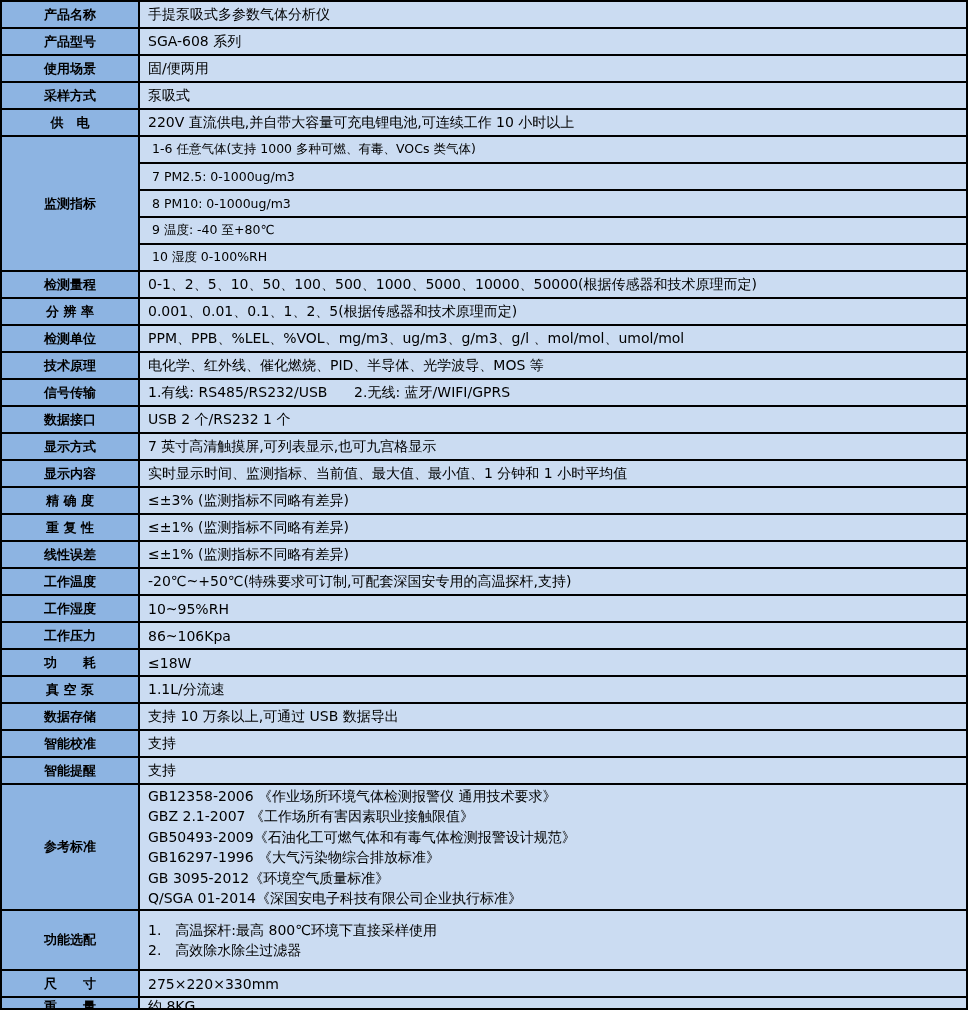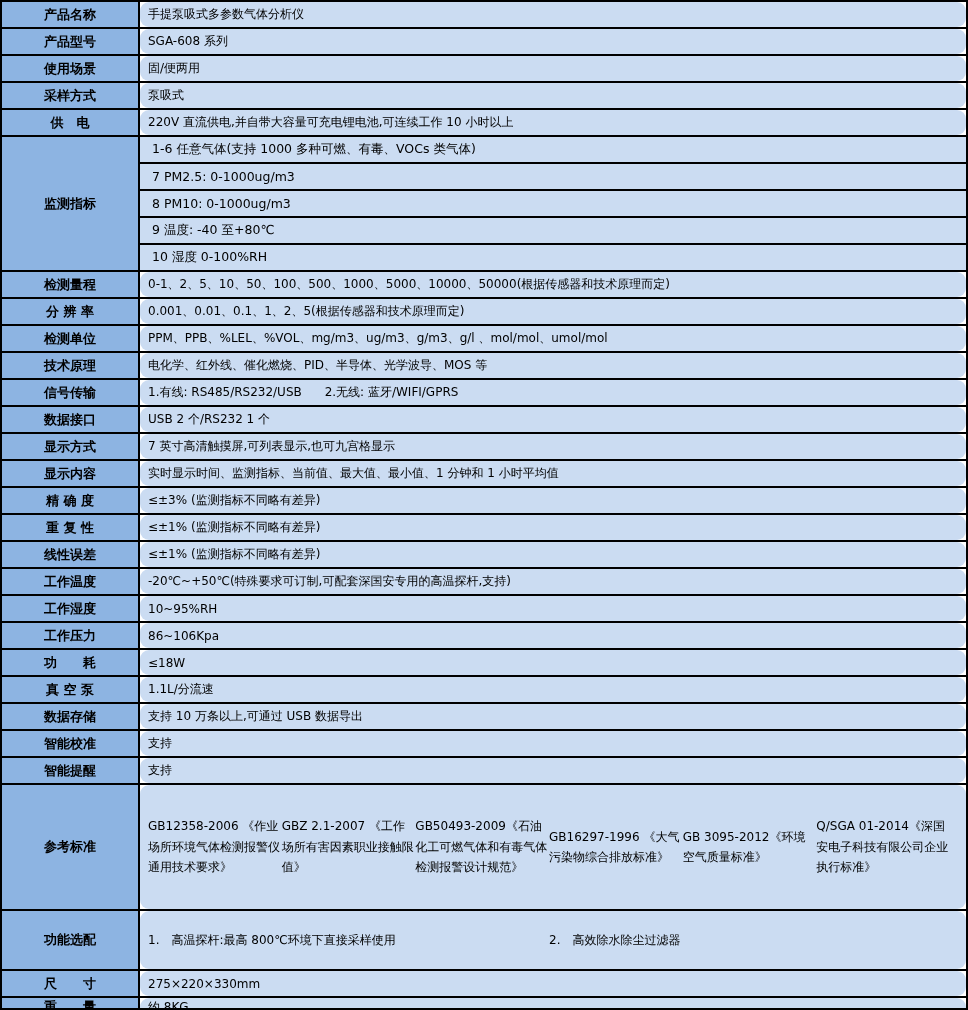--- a/index.html
+++ b/index.html
@@ -34,39 +34,38 @@
     border-right:2px solid var(--border);
     display:flex;align-items:center;justify-content:center;
     font-weight:bold;font-size:13px;
     text-align:left;white-space:pre;
   }
   .value{
     flex:1 1 auto;
     background:var(--value-bg);
     display:flex;align-items:center;
     padding:0 4px 0 8px;
-    font-size:12px;
+    font-size:14px;
     white-space:pre-wrap;
     overflow:hidden;
-    border-radius:9px;
   }
   .subcol{
     flex:1 1 auto;display:flex;flex-direction:column;
   }
   .subcell{
     flex:1 1 0;
     background:var(--value-bg);
     border-bottom:2px solid var(--border);
     display:flex;align-items:center;
     padding:0 4px 0 12px;
     font-size:12.5px;white-space:pre-wrap;overflow:hidden;
   }
   .subcell:last-child{border-bottom:none;}
   .value.multiline{
-    flex-direction:row;align-items:center;justify-content:center;
+    flex-direction:column;align-items:center;justify-content:center;
     padding:3px 16px 3px 8px;
   }
   .value.multiline .line{line-height:20.5px;width:100%;}
   .value.optlines .line{line-height:20px;width:100%;}
 </style>
 </head>
 <body>
 
 <div class="spec-table">
 

